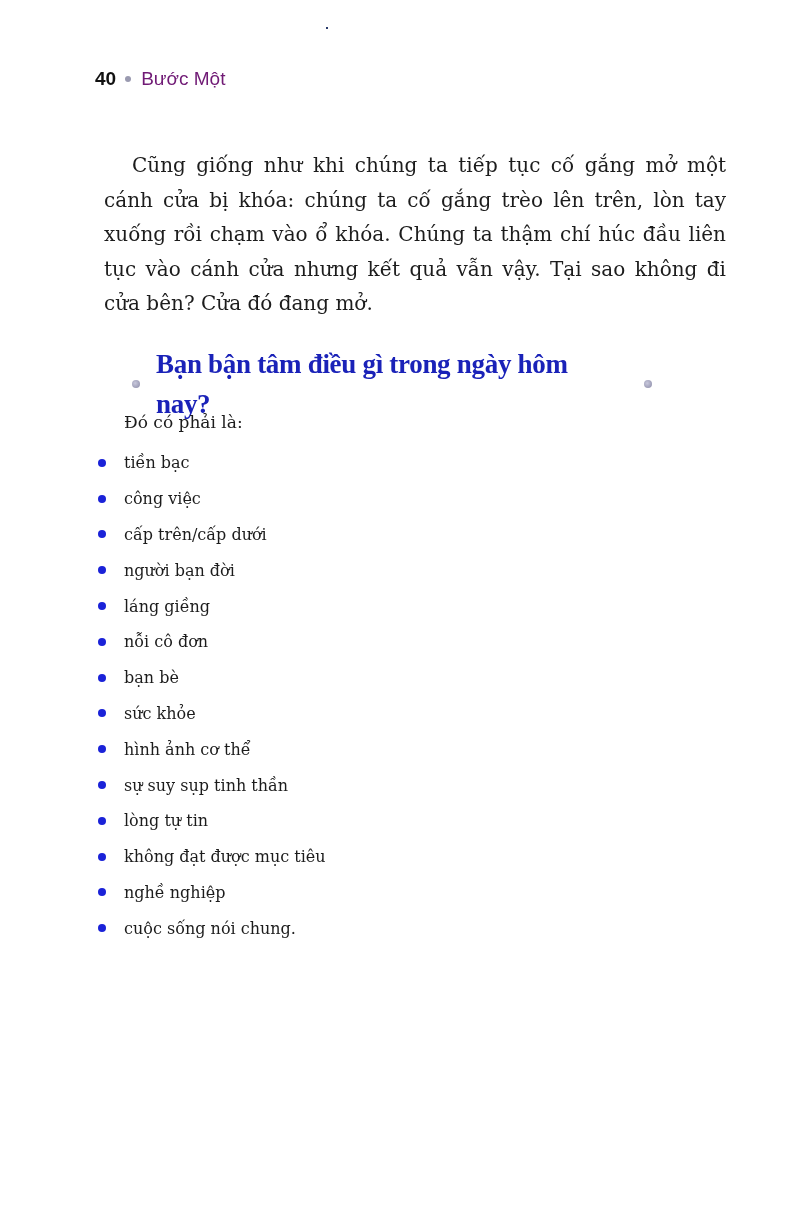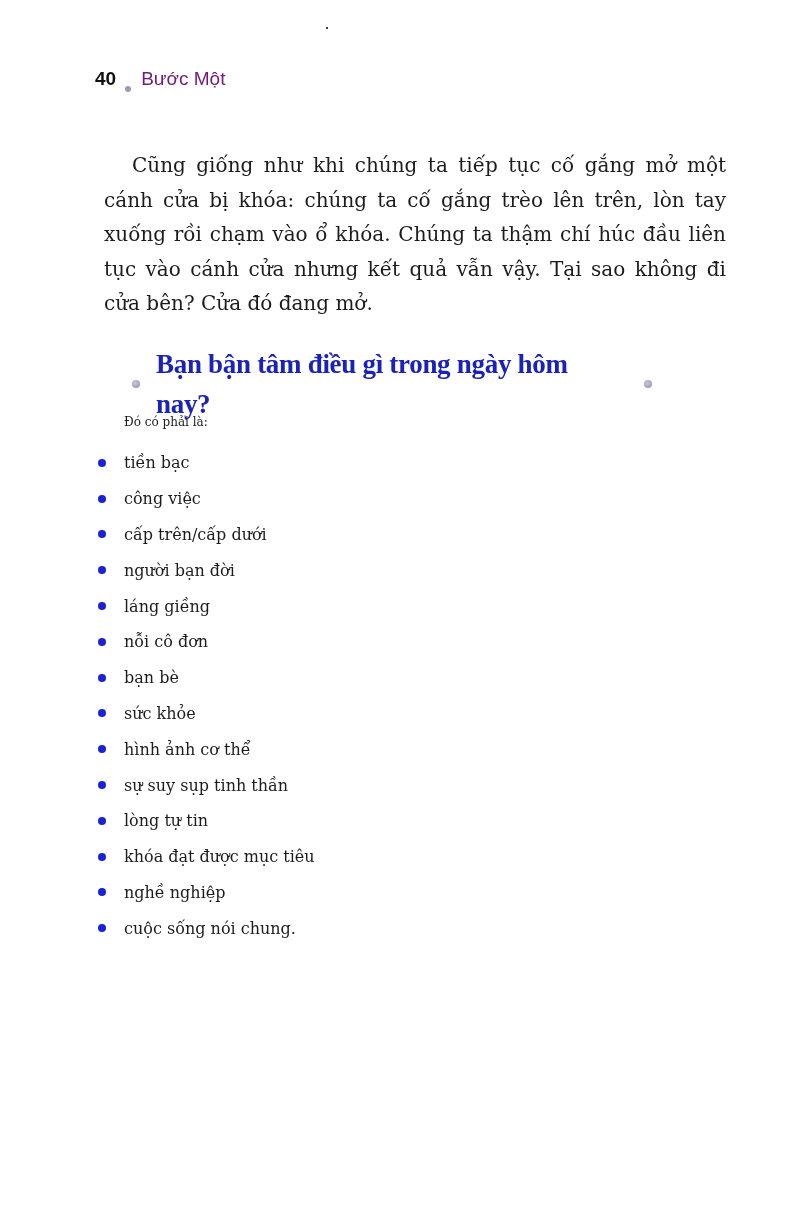--- a/index.html
+++ b/index.html
@@ -21,21 +21,21 @@
       top: 27px;
       width: 2px;
       height: 2px;
       background: #2a3a6a;
     }
     .running-head {
       position: absolute;
       left: 95px;
       top: 66px;
       display: flex;
-      align-items: flex-end;
+      align-items: center;
       font-family: "Liberation Sans", "DejaVu Sans", sans-serif;
       font-size: 19px;
       line-height: 26px;
     }
     .page-number {
       color: #111111;
       font-weight: bold;
     }
     .head-dot {
       display: inline-block;
@@ -82,21 +82,21 @@
       font-weight: bold;
       font-size: 27px;
       line-height: 40px;
       color: #1a22b8;
       letter-spacing: -0.3px;
     }
     .intro {
       position: absolute;
       left: 124px;
       top: 407px;
-      font-size: 12px;
+      font-size: 17px;
       line-height: 30px;
       margin: 0;
       color: #1c1c1c;
     }
     .bullet-list {
       position: absolute;
       left: 96px;
       top: 445px;
       margin: 0;
       padding: 0;
@@ -181,21 +181,21 @@
   <li class="bullet-item">
       <span class="bullet-dot"></span>
       <span>sự suy sụp tinh thần</span>
     </li>
   <li class="bullet-item">
       <span class="bullet-dot"></span>
       <span>lòng tự tin</span>
     </li>
   <li class="bullet-item">
       <span class="bullet-dot"></span>
-      <span>khóa đạt được mục tiêu</span>
+      <span>không đạt được mục tiêu</span>
     </li>
   <li class="bullet-item">
       <span class="bullet-dot"></span>
       <span>nghề nghiệp</span>
     </li>
   <li class="bullet-item">
       <span class="bullet-dot"></span>
       <span>cuộc sống nói chung.</span>
     </li>
 </ul>

